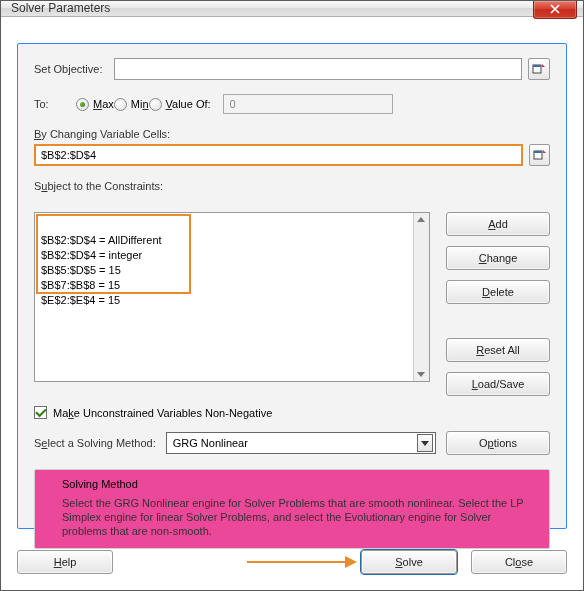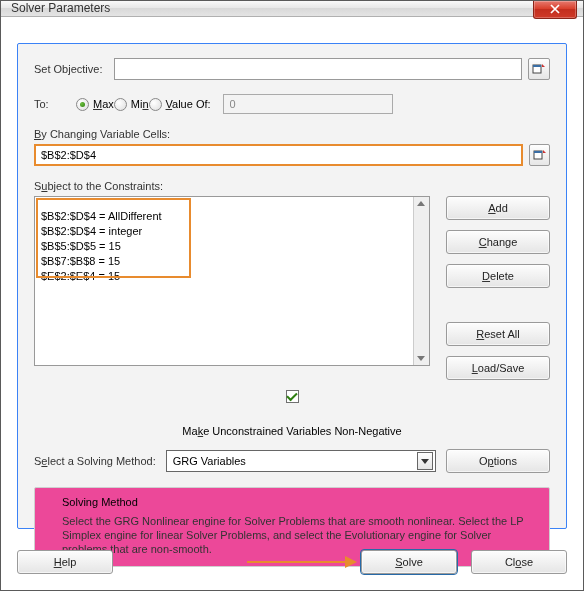--- a/index.html
+++ b/index.html
@@ -72,21 +72,21 @@
     width: 100%; height: 22px; border: 1px solid #999; background: #fff;
     padding: 2px 6px;
   }
   .hl-orange { outline: 2px solid #e88b2e; outline-offset: -2px; }
 
   .varrow { display: flex; align-items: center; gap: 6px; margin-bottom: 14px; }
 
   .constraints-area { display: flex; gap: 16px; margin-bottom: 10px; }
   .listbox {
     flex: 1; height: 170px; border: 1px solid #999; background: #fff;
-    padding: 12px 6px; overflow: hidden; position: relative;
+    padding: 20px 6px; overflow: hidden; position: relative;
   }
   .listbox .scroll {
     position: absolute; top: 0; right: 0; bottom: 0; width: 16px;
     background: #efefef; border-left: 1px solid #ccc;
   }
   .listbox .scroll::before, .listbox .scroll::after {
     content: ""; position: absolute; left: 3px; width: 0; height: 0;
     border-left: 4px solid transparent; border-right: 4px solid transparent;
   }
   .listbox .scroll::before { top: 4px; border-bottom: 5px solid #777; }
@@ -104,21 +104,21 @@
     height: 24px; border: 1px solid #9a9a9a; border-radius: 3px;
     background: linear-gradient(to bottom,#fdfdfd,#e5e5e5);
     display: flex; align-items: center; justify-content: center;
     color: #222; box-shadow: inset 0 0 0 1px rgba(255,255,255,0.6);
     white-space: nowrap;
   }
   .btn.wide { width: 104px; }
   .btn.bottom { width: 96px; }
   .btn.solve { outline: 1px solid #276aa8; outline-offset: 0; }
 
-  .check-row { display: flex; align-items: center; gap: 22px; margin-bottom: 12px; flex-direction: column; }
+  .check-row { display: flex; align-items: center; gap: 6px; margin-bottom: 12px; }
   .checkbox {
     width: 13px; height: 13px; border: 1px solid #707070; background: #fff;
     display: flex; align-items: center; justify-content: center;
   }
   .checkbox.checked::after {
     content: ""; width: 8px; height: 4px; border-left: 2px solid #2f7f12;
     border-bottom: 2px solid #2f7f12; transform: rotate(-45deg) translate(1px,-1px);
   }
 
   .method-row { display: flex; align-items: center; gap: 10px; margin-bottom: 14px; }
@@ -221,21 +221,21 @@
         <input class="text-input hl-orange" type="text" spellcheck="false" value="$B$2:$D$4" style="">
         <div class="ref-btn">
           <svg viewBox="0 0 14 14">
             <rect x="1" y="3" width="8" height="8" fill="#fff" stroke="#444"></rect>
             <rect x="1" y="3" width="8" height="2" fill="#3a6ea5"></rect>
             <path d="M10 2 L13 5 L10 5 Z" fill="#c33"></path>
           </svg>
         </div>
       </div>
 
-      <div class="lbl" style="margin-bottom:4px">
+      <div class="lbl" style="margin-bottom:20px">
         S<span class="underline">u</span>bject to the Constraints:
       </div>
       <div class="constraints-area">
         <div class="listbox">
           <div class="items">
             <div>$B$2:$D$4 = AllDifferent</div>
             <div>$B$2:$D$4 = integer</div>
             <div>$B$5:$D$5 = 15</div>
             <div>$B$7:$B$8 = 15</div>
             <div>$E$2:$E$4 = 15</div>
@@ -258,21 +258,21 @@
         <span>
           Ma<span class="underline">k</span>e Unconstrained Variables Non-Negative
         </span>
       </div>
 
       <div class="method-row">
         <span class="lbl">
           S<span class="underline">e</span>lect a Solving Method:
         </span>
         <div class="select">
-          <span>GRG Variables</span>
+          <span>GRG Nonlinear</span>
           <span class="arrow"></span>
         </div>
         <div class="btn wide">
           O<span class="underline">p</span>tions
         </div>
       </div>
 
       <div class="desc-box">
         <div class="head">Solving Method</div>
         <div class="body">Select the GRG Nonlinear engine for Solver Problems that are smooth nonlinear. Select the LP Simplex engine for linear Solver Problems, and select the Evolutionary engine for Solver problems that are non-smooth.</div>

